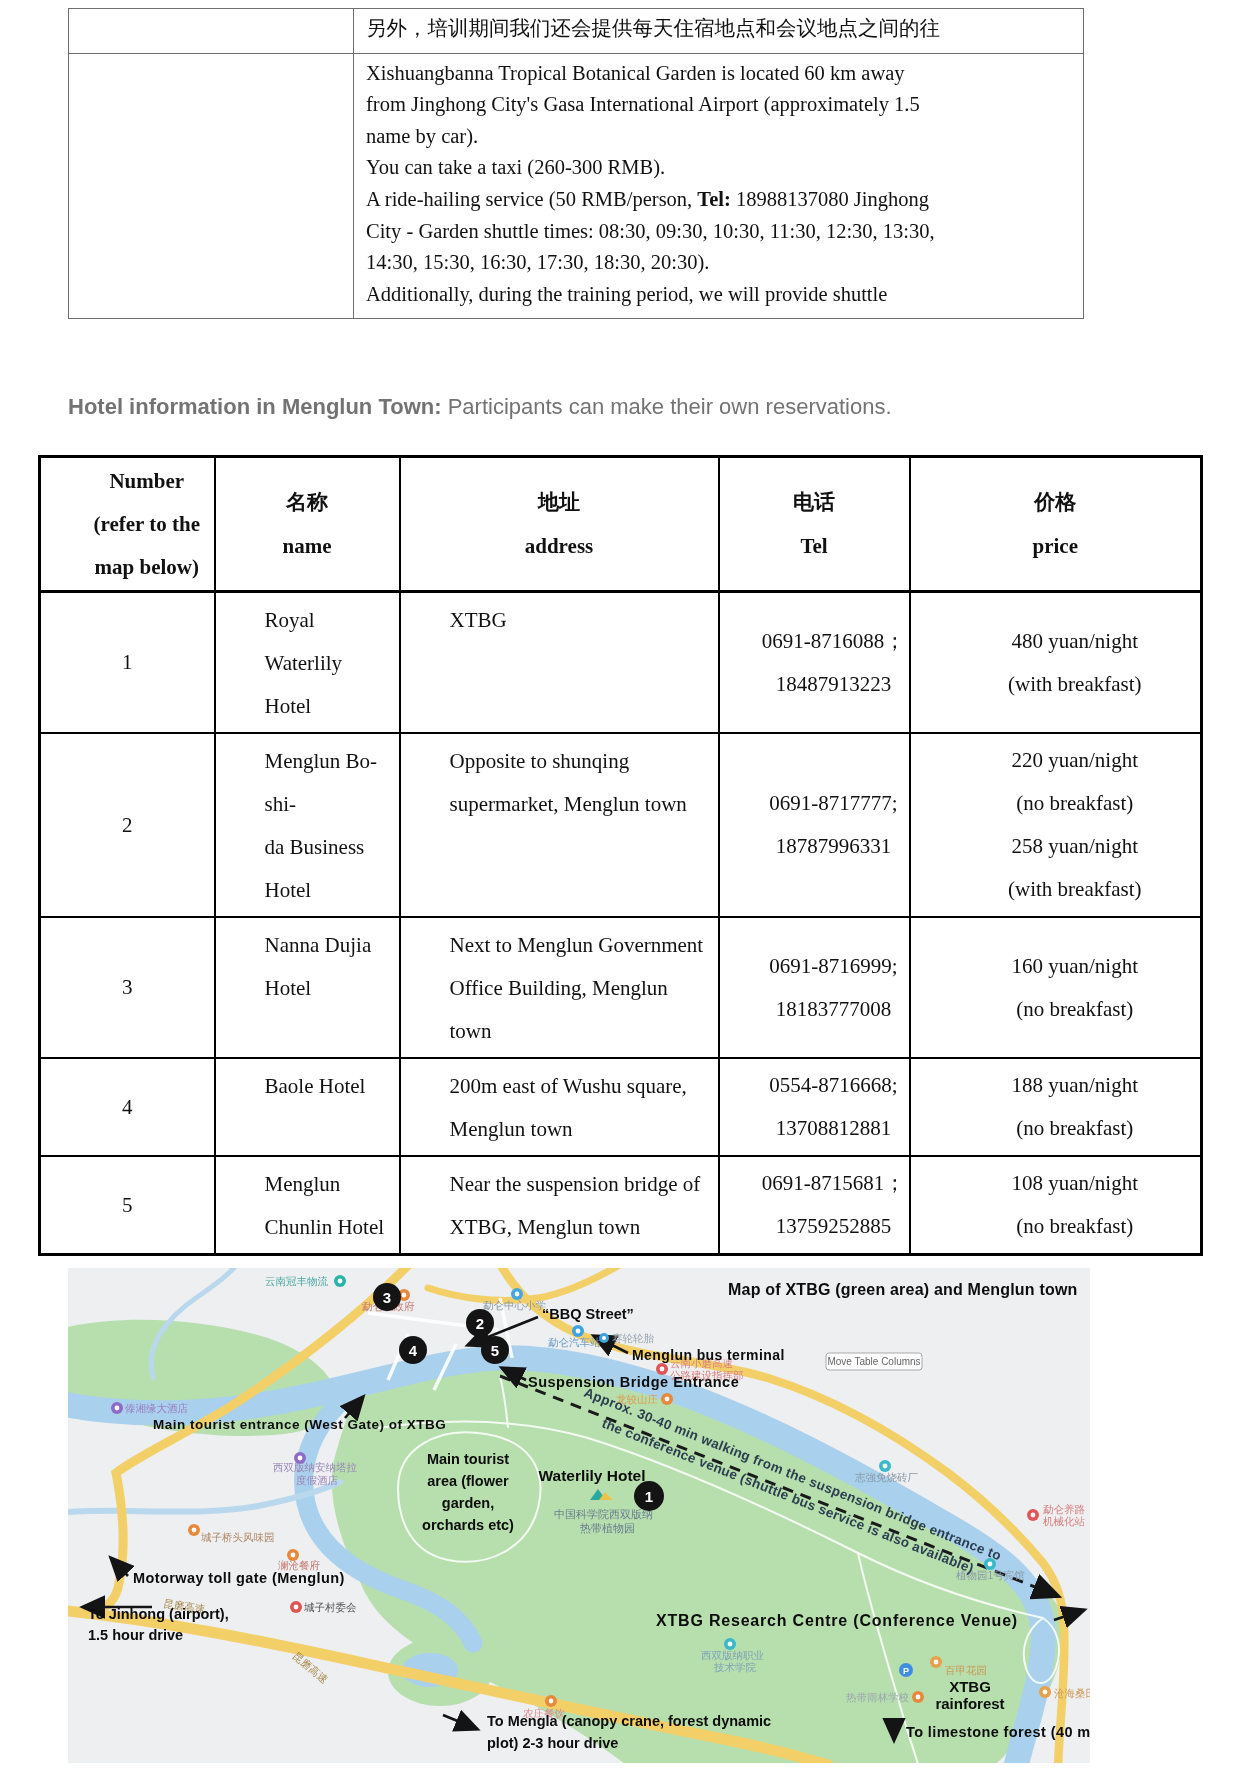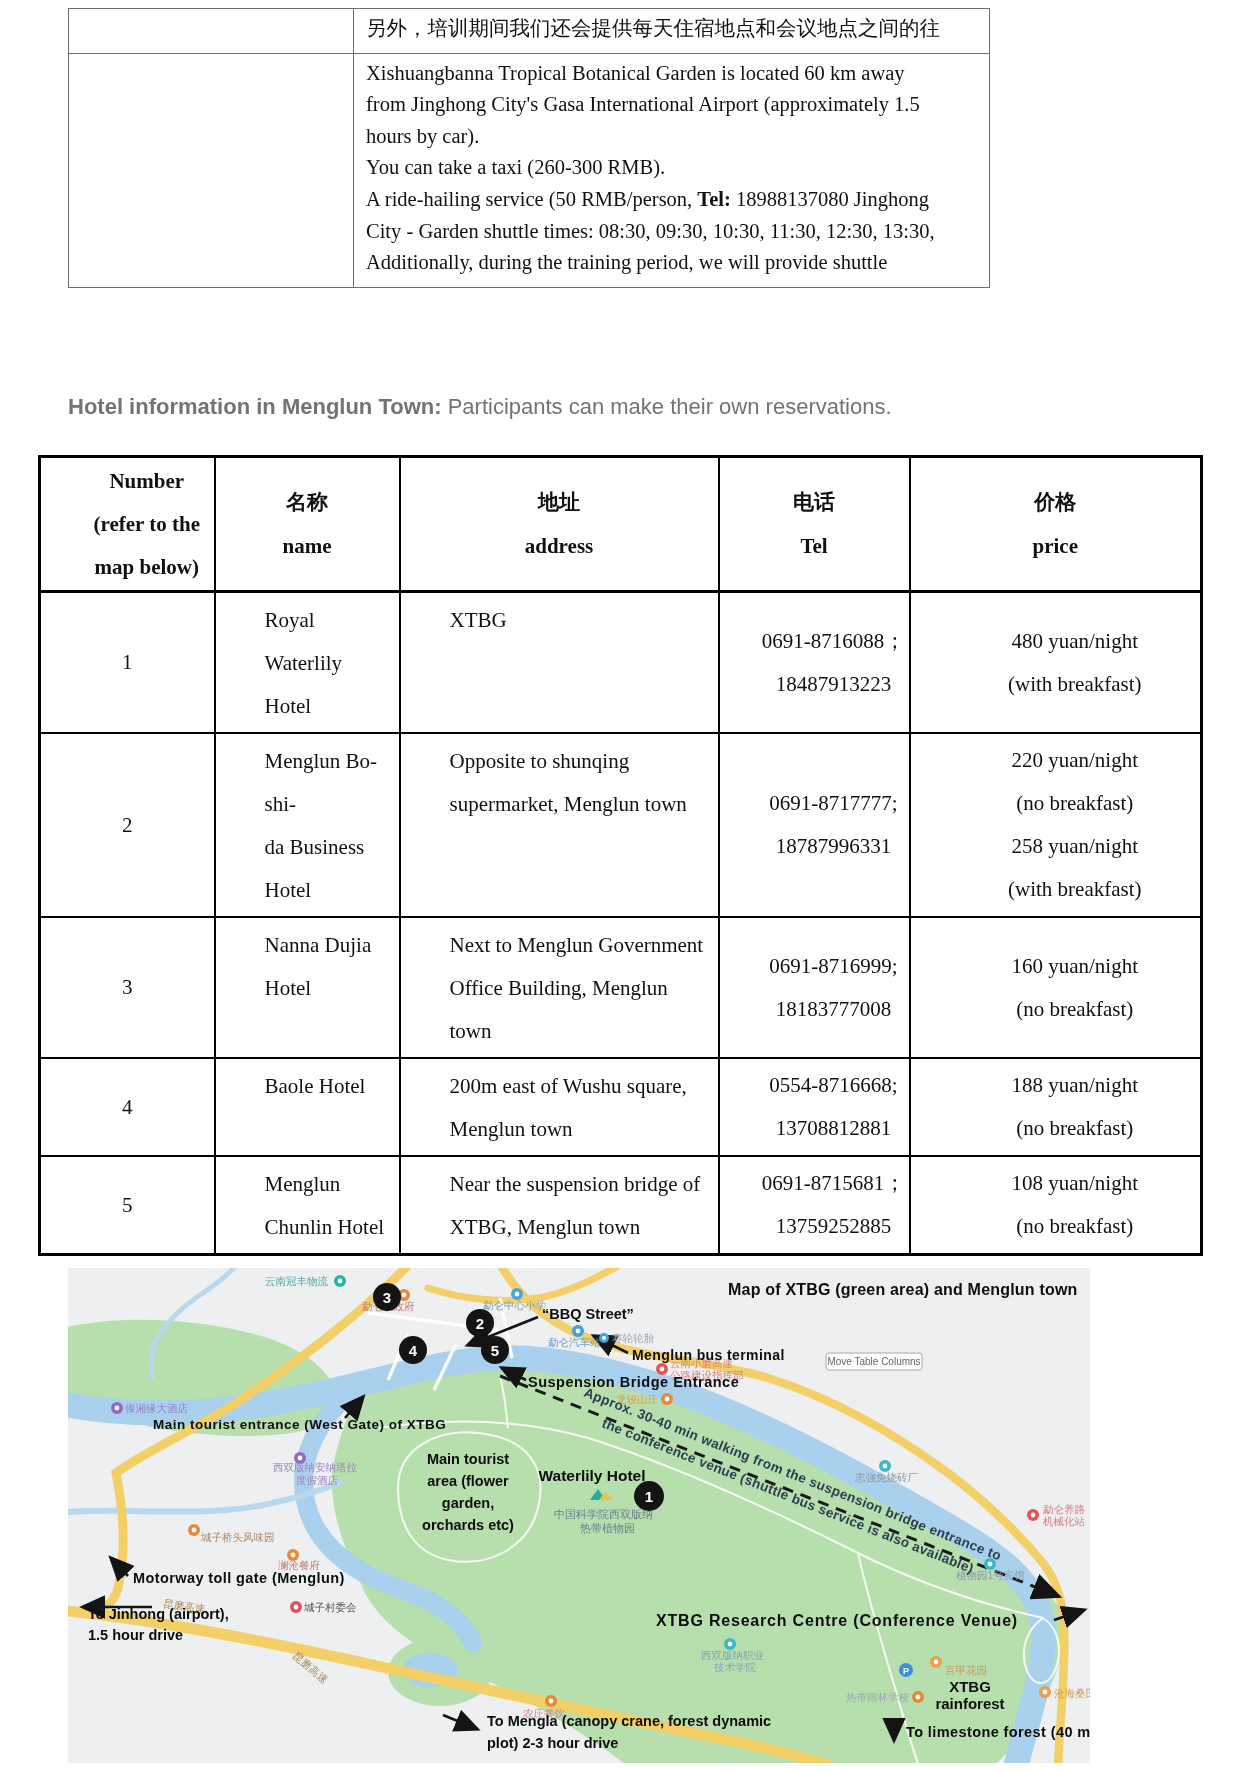--- a/index.html
+++ b/index.html
@@ -1,20 +1,20 @@
 <!DOCTYPE html>
 <html><head>
 <meta charset="utf-8">
 <style>
   html,body{margin:0;padding:0;background:#fff;}
   #page{position:relative;width:1242px;height:1771px;background:#ffffff;overflow:hidden;
         font-family:"Liberation Serif","DejaVu Serif",serif;color:#111;}
 
   
-  .ttable{position:absolute;left:68px;top:8px;width:922px;border:1.5px solid #6e6e6e;box-sizing:border-box;}
+  .ttable{position:absolute;left:68px;top:8px;width:1016px;border:1.5px solid #6e6e6e;box-sizing:border-box;}
   .trow{display:flex;}
   .trow + .trow{border-top:1.5px solid #6e6e6e;}
   .tcell-left{width:285px;border-right:1.5px solid #6e6e6e;box-sizing:border-box;flex:none;}
   .tcell-right{flex:1;padding:4px 8px 8px 12px;font-size:20.5px;line-height:31.6px;}
   .b{font-weight:bold;}
 
   
   .hotel-heading{position:absolute;left:68px;top:394px;font-family:"Liberation Sans","DejaVu Sans",sans-serif;
                  font-size:22px;color:#737373;white-space:nowrap;}
 
@@ -49,26 +49,27 @@
             <div>另外，培训期间我们还会提供每天住宿地点和会议地点之间的往</div>
           </div>
       </div>
     </div>
     <div class="trow">
       <div class="tcell-left"></div>
       <div class="tcell-right">
         <div>
             <div>Xishuangbanna Tropical Botanical Garden is located 60 km away</div>
             <div>from Jinghong City's Gasa International Airport (approximately 1.5</div>
-            <div>hours by car).</div>
+            <div>name by car).</div>
           </div>
         <div>You can take a taxi (260-300 RMB).</div>
         <div><span>A ride-hailing service (50 RMB/person, </span><span class="b">Tel:</span><span> 18988137080 Jinghong</span></div>
         <div>
             <div>City - Garden shuttle times: 08:30, 09:30, 10:30, 11:30, 12:30, 13:30,</div>
+            <div>14:30, 15:30, 16:30, 17:30, 18:30, 20:30).</div>
           </div>
         <div>
             <div>Additionally, during the training period, we will provide shuttle</div>
           </div>
       </div>
     </div>
   </div>
 
   <div class="hotel-heading">
     <span class="b">Hotel information in Menglun Town:</span><span> Participants can make their own reservations.</span>

